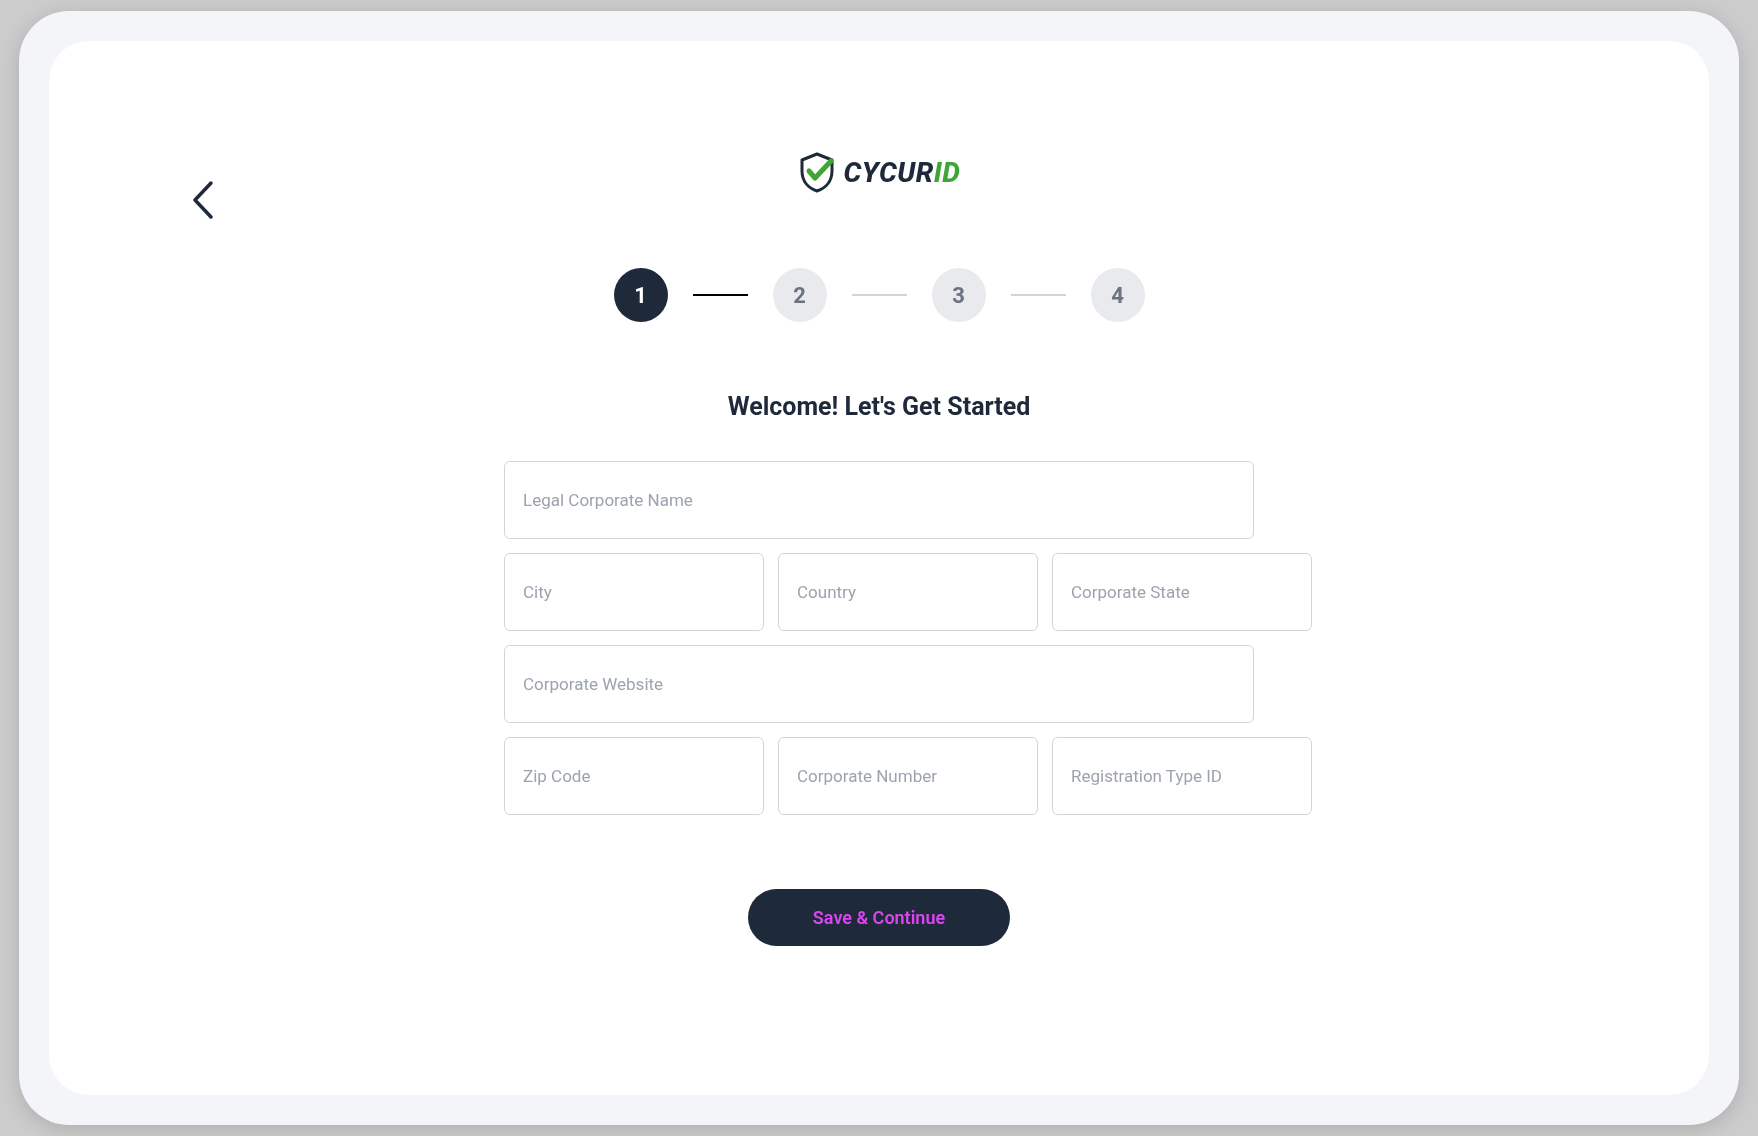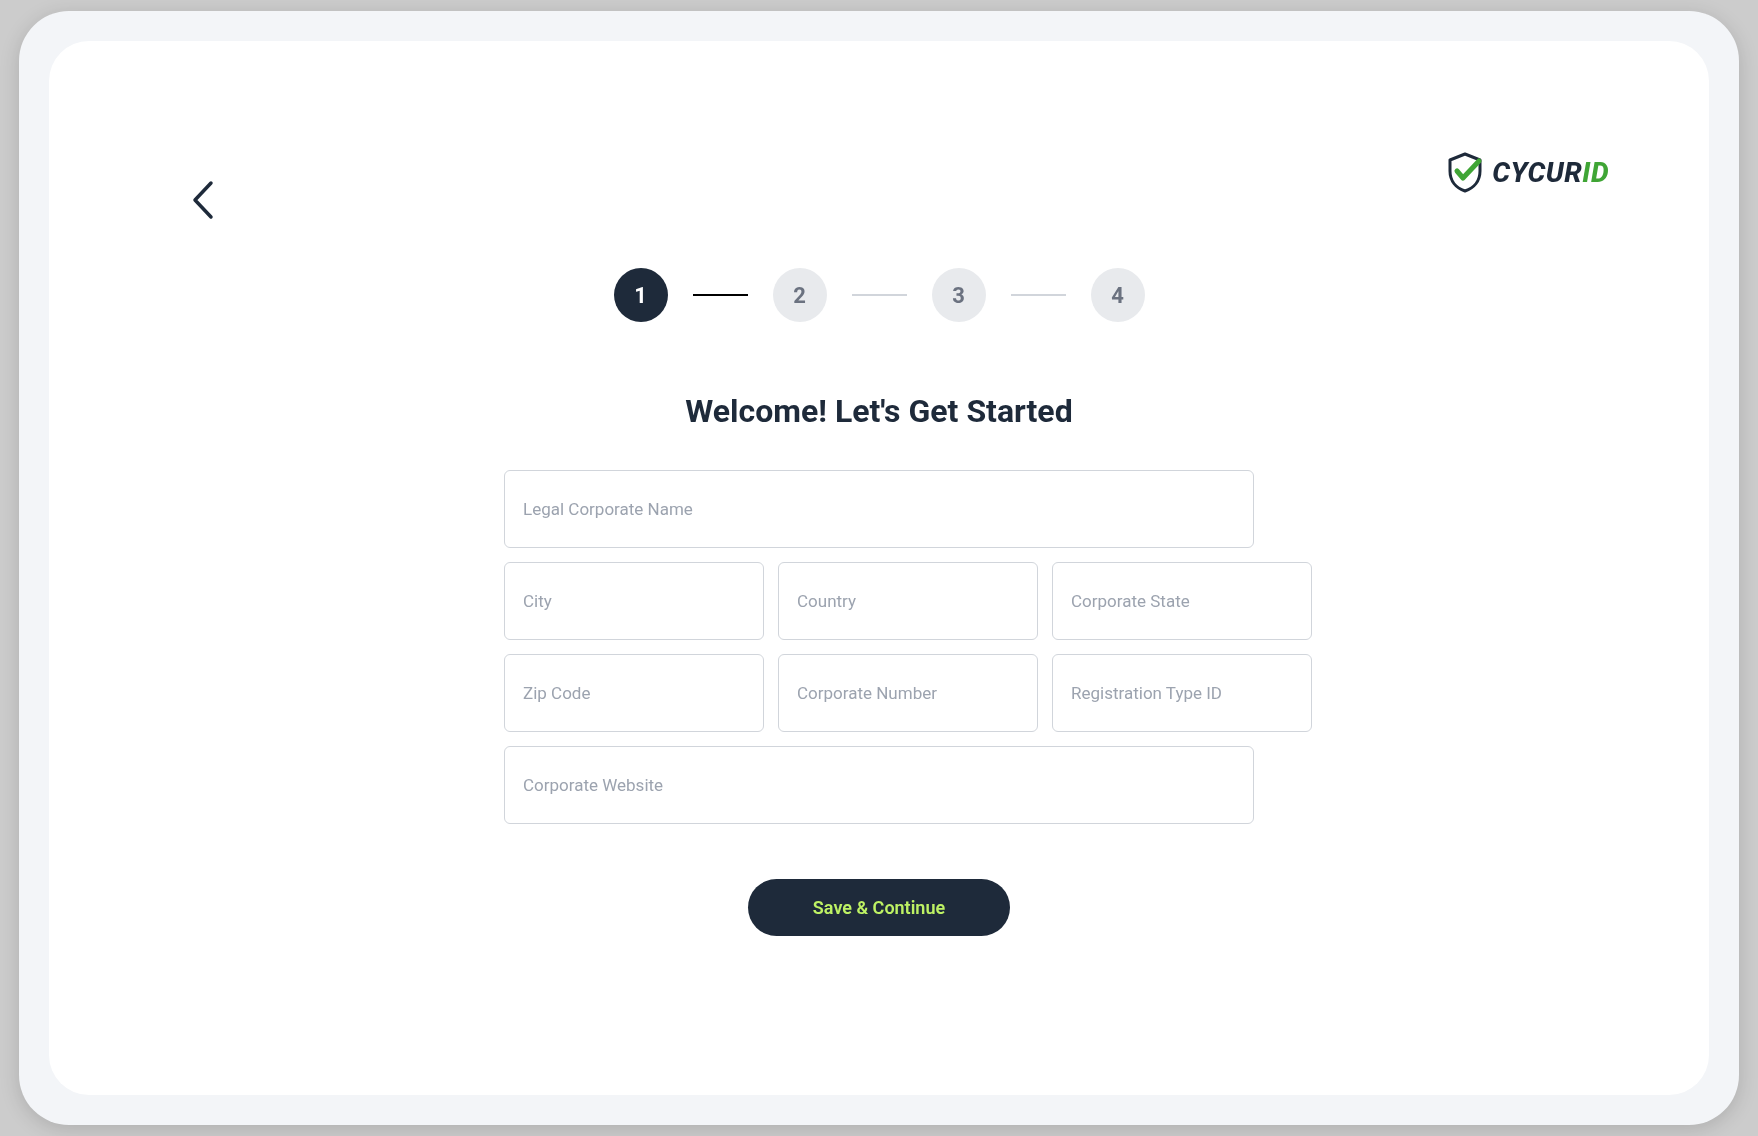--- a/index.html
+++ b/index.html
@@ -39,21 +39,21 @@
     .back-button {
       position: absolute;
       top: 138px;
       left: 140px;
       cursor: pointer;
     }
     
     .logo-container {
       display: flex;
       align-items: center;
-      justify-content: flex-end;
+      justify-content: center;
       gap: 8px;
       margin-bottom: 75px;
     }
     
     .logo-text {
       font-size: 28px;
       font-weight: 800;
       letter-spacing: 0.5px;
       color: #1e2a3a;
       font-style: italic;
@@ -97,21 +97,21 @@
       height: 2px;
       background: #000000;
     }
     
     .step-line.light {
       background: #d1d5db;
     }
     
     .page-title {
       text-align: center;
-      font-size: 32px;
+      font-size: 25px;
       font-weight: 700;
       color: #1e2a3a;
       margin-bottom: 40px;
     }
     
     .form-container {
       width: 750px;
       margin: 0 auto;
     }
     
@@ -132,23 +132,23 @@
       font-family: inherit;
       background: #ffffff;
     }
     
     .form-input::placeholder {
       color: #9ca3af;
     }
     
     .primary-button {
       display: block;
-      margin: 55px auto 0 auto;
+      margin: 74px auto 0 auto;
       background: #1e2a3a;
-      color: #bef264;
+      color: #d946ef;
       border: none;
       border-radius: 30px;
       padding: 18px 65px;
       font-size: 18px;
       font-weight: 600;
       cursor: pointer;
       font-family: inherit;
     }
   </style>
 </head>
@@ -186,25 +186,25 @@
     <div class="form-container">
       <div class="form-row">
         <input type="text" class="form-input" placeholder="Legal Corporate Name" style="">
       </div>
       <div class="form-row">
         <input type="text" class="form-input" placeholder="City" style="">
         <input type="text" class="form-input" placeholder="Country" style="">
         <input type="text" class="form-input" placeholder="Corporate State" style="">
       </div>
       <div class="form-row">
+        <input type="text" class="form-input" placeholder="Corporate Website" style="">
+      </div>
+      <div class="form-row">
         <input type="text" class="form-input" placeholder="Zip Code" style="">
         <input type="text" class="form-input" placeholder="Corporate Number" style="">
         <input type="text" class="form-input" placeholder="Registration Type ID" style="">
       </div>
-      <div class="form-row">
-        <input type="text" class="form-input" placeholder="Corporate Website" style="">
-      </div>
 
       <button class="primary-button">Save &amp; Continue</button>
     </div>
 
   </div>
 </div>
 
 </body></html>

